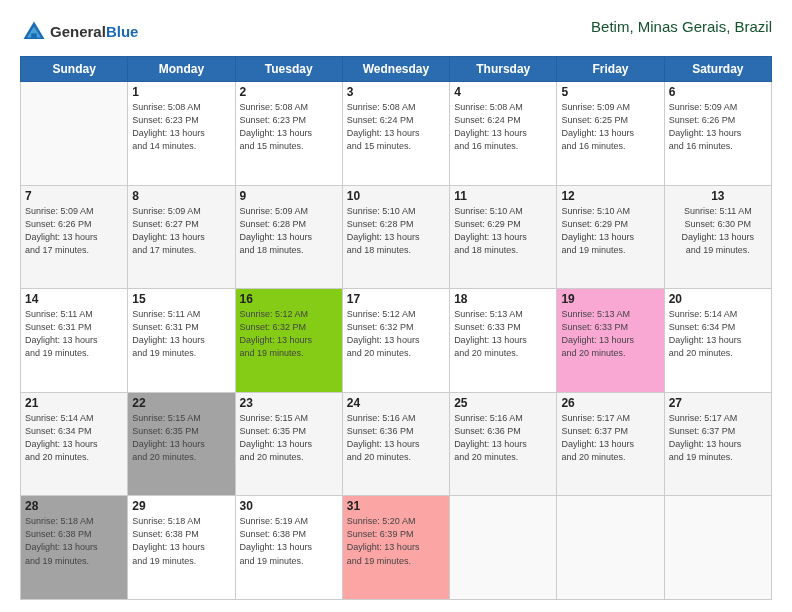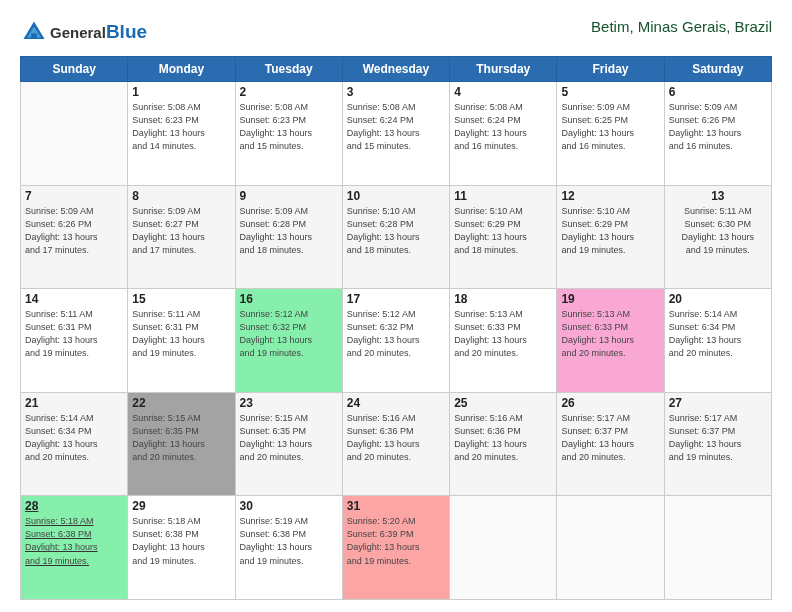--- a/index.html
+++ b/index.html
@@ -90,21 +90,21 @@
 
 <div class="page">
   <div class="header">
     <div class="logo">
       <svg class="logo-icon" viewBox="0 0 40 40">
         <polygon points="20,5 35,30 5,30" fill="#1a6bb5"></polygon>
         <polygon points="20,12 30,28 10,28" fill="#4a9fd4"></polygon>
         <rect x="16" y="22" width="8" height="8" fill="#1a6bb5"></rect>
       </svg>
       <div>
-        <span style="font-size:15px;font-weight:bold;color:#333;">General</span><span style="font-size:19px;font-weight:bold;color:#1a6bb5;">Blue</span>
+        <span style="font-size:15px;font-weight:bold;color:#333;">General</span><span style="font-size:15px;font-weight:bold;color:#1a6bb5;">Blue</span>
       </div>
     </div>
     <div class="title-section">
       <div class="subtitle">Betim, Minas Gerais, Brazil</div>
     </div>
   </div>
 
   <table class="calendar">
     <thead>
       <tr>
@@ -222,21 +222,21 @@
 Daylight: 13 hours
 and 19 minutes.</div>
           </td>
           <td style="background: rgb(255, 255, 255);">
             <span class="day-number">15</span>
             <div class="day-info" style="white-space: pre-line; font-size: 9px; line-height: 1.45;">Sunrise: 5:11 AM
 Sunset: 6:31 PM
 Daylight: 13 hours
 and 19 minutes.</div>
           </td>
-          <td style="background: #86efac;">
+          <td style="background: #84cc16;">
             <span class="day-number">16</span>
             <div class="day-info" style="white-space: pre-line; font-size: 9px; line-height: 1.45;">Sunrise: 5:12 AM
 Sunset: 6:32 PM
 Daylight: 13 hours
 and 19 minutes.</div>
           </td>
           <td style="background: rgb(255, 255, 255);">
             <span class="day-number">17</span>
             <div class="day-info" style="white-space: pre-line; font-size: 9px; line-height: 1.45;">Sunrise: 5:12 AM
 Sunset: 6:32 PM
@@ -310,21 +310,21 @@
           </td>
           <td style="background: rgb(245, 245, 245);">
             <span class="day-number">27</span>
             <div class="day-info" style="white-space: pre-line; font-size: 9px; line-height: 1.45;">Sunrise: 5:17 AM
 Sunset: 6:37 PM
 Daylight: 13 hours
 and 19 minutes.</div>
           </td>
         </tr>
         <tr style="background: rgb(255, 255, 255);">
-          <td style="background: #86efac; text-decoration: underline;">
+          <td style="background: #a3a3a3;">
             <span class="day-number">28</span>
             <div class="day-info" style="white-space: pre-line; font-size: 9px; line-height: 1.45;">Sunrise: 5:18 AM
 Sunset: 6:38 PM
 Daylight: 13 hours
 and 19 minutes.</div>
           </td>
           <td style="background: rgb(255, 255, 255);">
             <span class="day-number">29</span>
             <div class="day-info" style="white-space: pre-line; font-size: 9px; line-height: 1.45;">Sunrise: 5:18 AM
 Sunset: 6:38 PM

